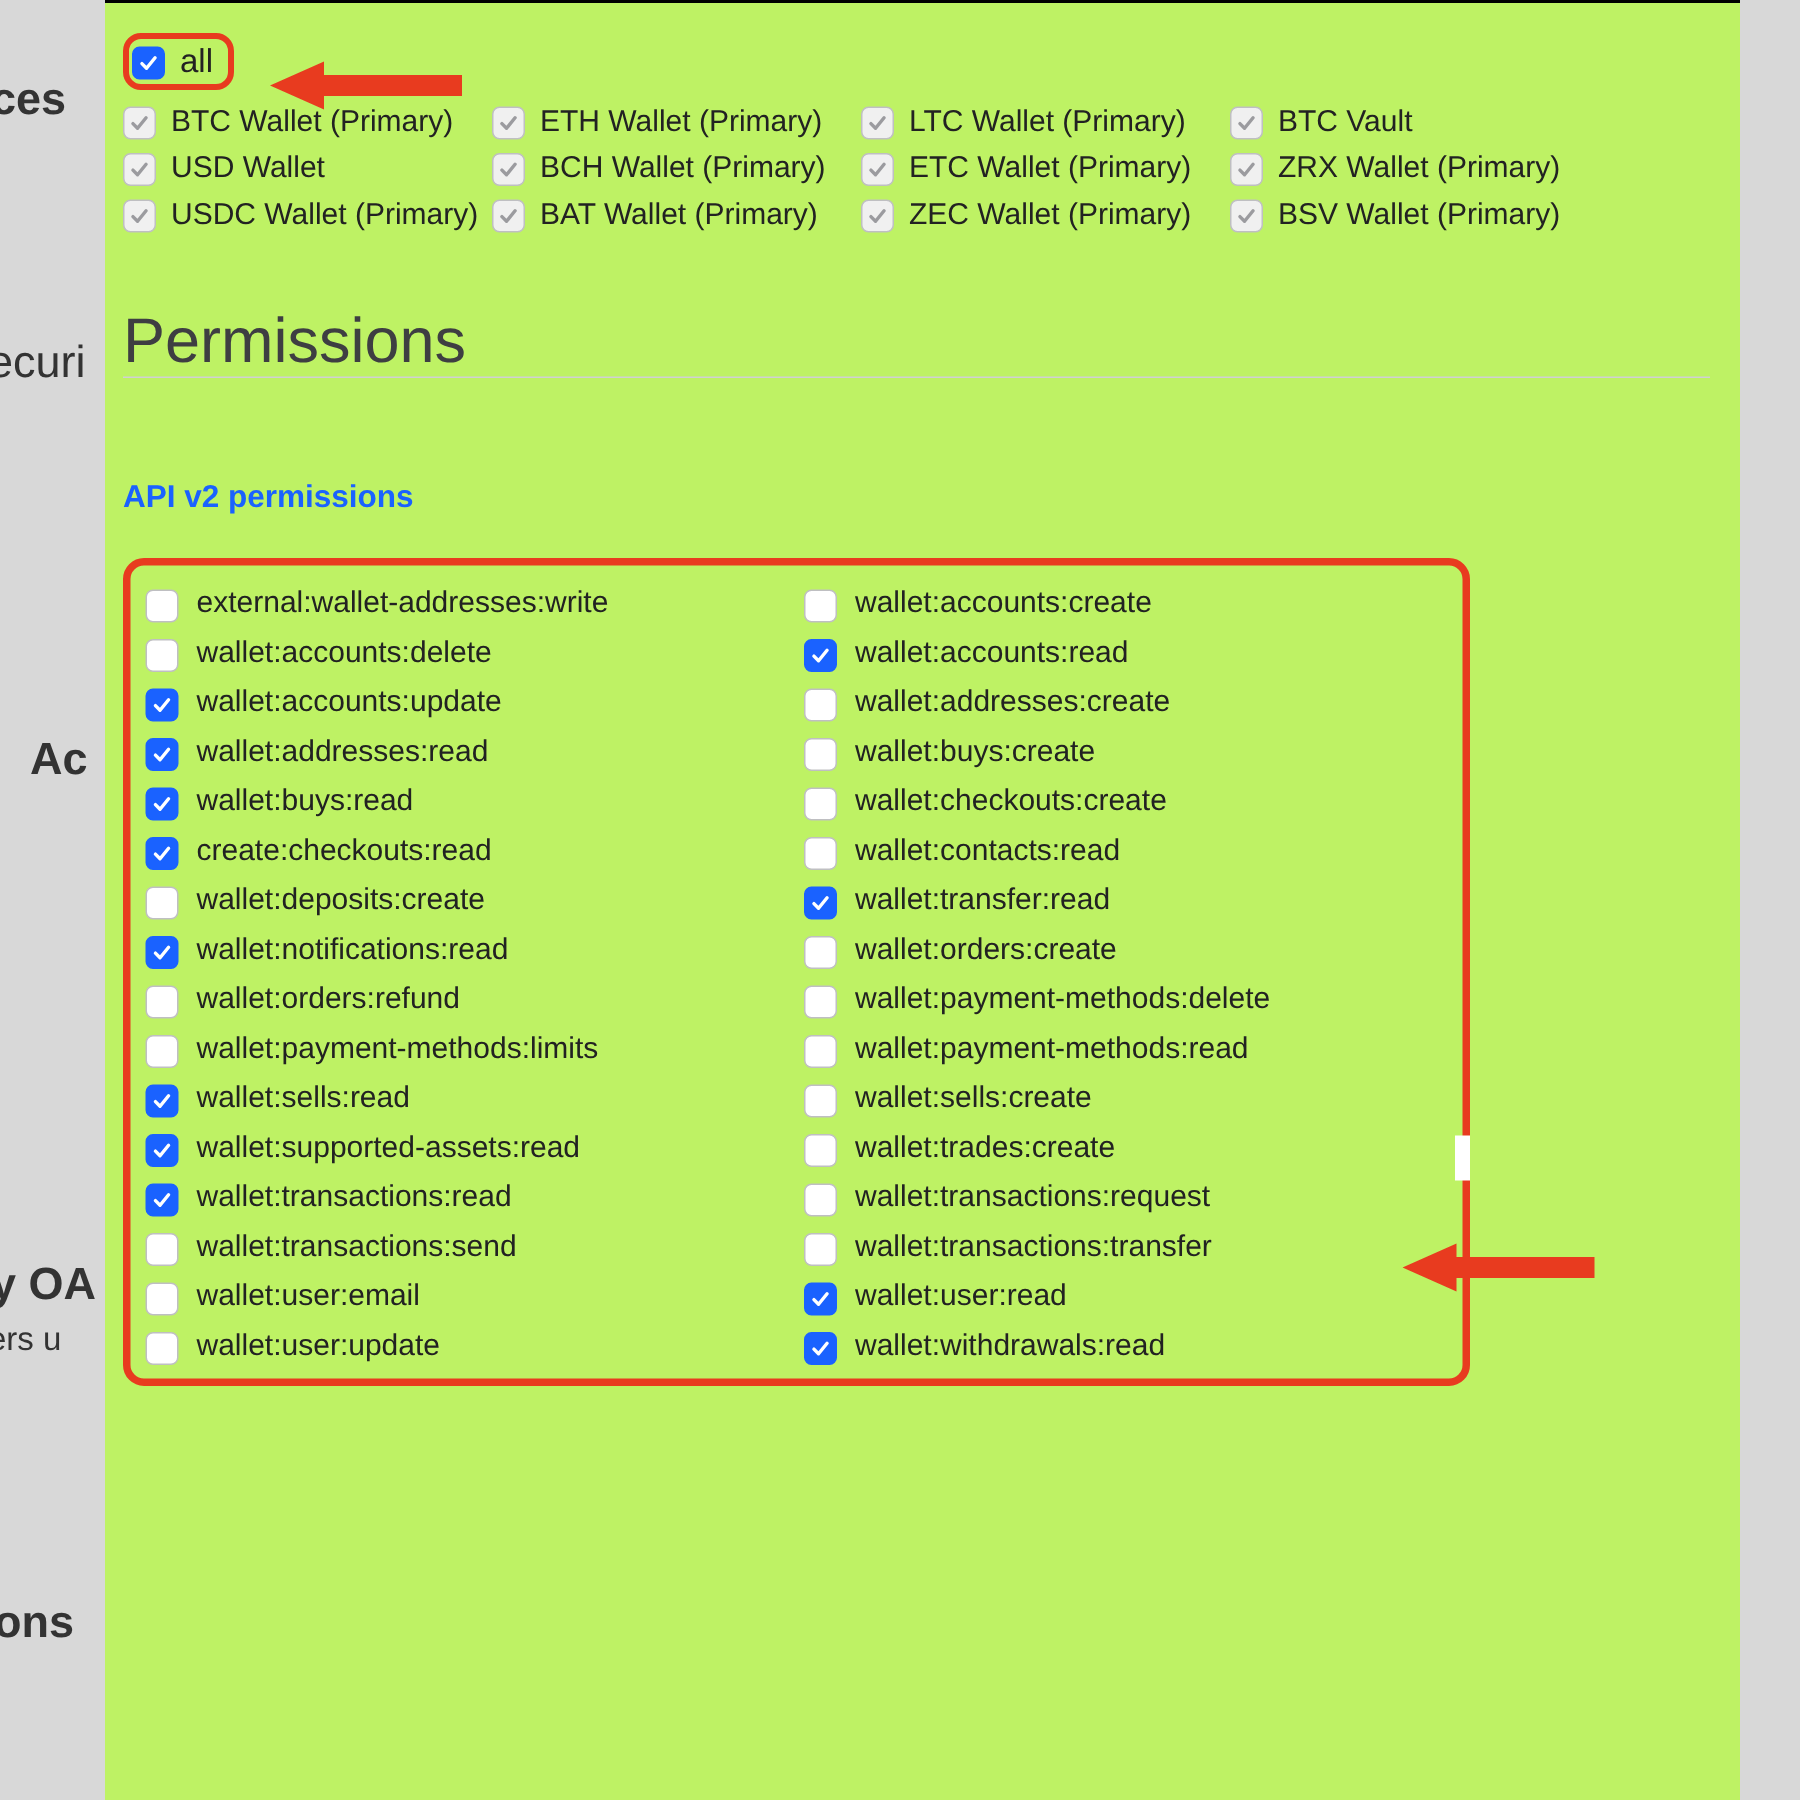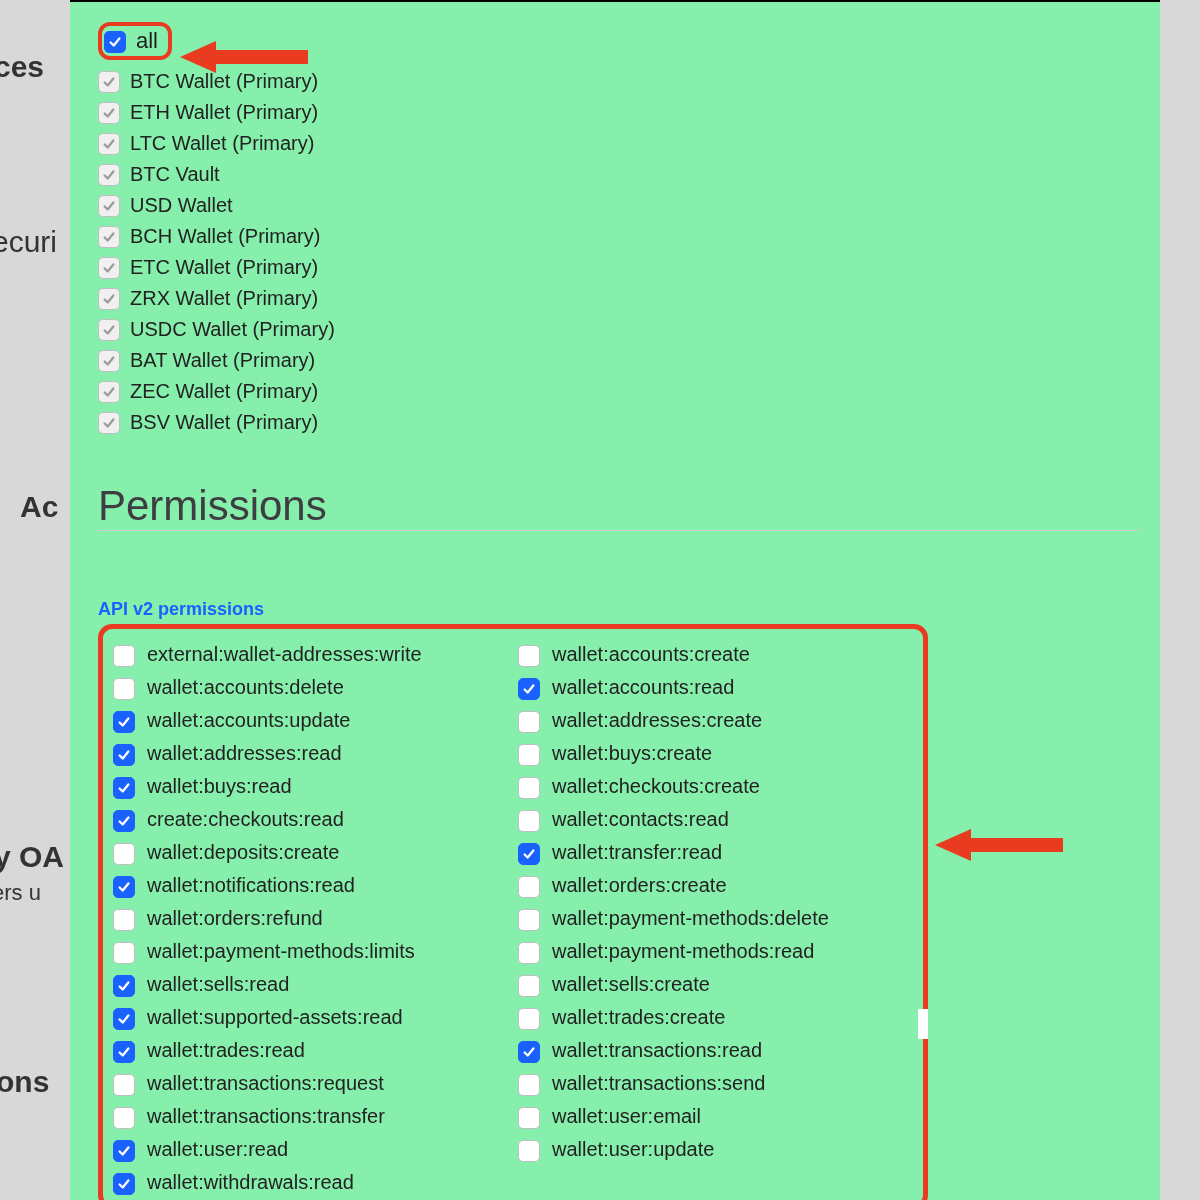--- a/index.html
+++ b/index.html
@@ -16,31 +16,30 @@
     position: absolute;
     color: #333;
     font-size: 30px;
   }
   .modal {
     position: absolute;
     top: 0;
     left: 70px;
     width: 1090px;
     height: 1200px;
-    background: #86efac;
+    background: #bef264;
     border-top: 2px solid #000;
-    padding: 20px 20px 0 28px;
+    padding: 20px 20px 0 12px;
   }
   .wallets-section {
     padding-left: 0;
   }
   .wallet-row {
     display: flex;
     flex-wrap: wrap;
-    flex-direction: column;
   }
   .wallet-item {
     display: inline-flex;
     align-items: flex-start;
     margin-right: 6px;
     margin-bottom: 8px;
     font-size: 20px;
     color: #222;
     min-width: 240px;
   }
@@ -91,30 +90,30 @@
     color: #3e3e42;
     margin-top: 40px;
   }
   .divider {
     border: none;
     border-top: 1px solid #d0d0d4;
     margin-bottom: 40px;
   }
   .api-title {
     color: #1a62ff;
-    font-size: 18px;
+    font-size: 21px;
     font-weight: 700;
-    margin-bottom: 4px;
+    margin-bottom: 28px;
   }
   .perm-box {
     position: relative;
     border: 5px solid #e83b1f;
     border-radius: 14px;
     padding: 14px 10px 10px 10px;
-    width: 830px;
+    width: 898px;
   }
   .perm-box::after {
     content: "";
     position: absolute;
     right: -5px;
     top: 380px;
     width: 10px;
     height: 30px;
     background: #fff;
   }
@@ -397,28 +396,20 @@
           <span class="cb checked-blue">
             <svg class="check" viewBox="0 0 16 16">
               <path d="M3 8.5 L6.5 12 L13 4" stroke-width="2.6" fill="none" stroke-linecap="round" stroke-linejoin="round"></path>
             </svg>
           </span>
           <span>wallet:supported-assets:read</span>
         </div>
         <div class="perm-item">
           <span class="cb"></span>
           <span>wallet:trades:create</span>
-        </div>
-        <div class="perm-item">
-          <span class="cb checked-blue">
-            <svg class="check" viewBox="0 0 16 16">
-              <path d="M3 8.5 L6.5 12 L13 4" stroke-width="2.6" fill="none" stroke-linecap="round" stroke-linejoin="round"></path>
-            </svg>
-          </span>
-          <span>wallet:trades:read</span>
         </div>
         <div class="perm-item">
           <span class="cb checked-blue">
             <svg class="check" viewBox="0 0 16 16">
               <path d="M3 8.5 L6.5 12 L13 4" stroke-width="2.6" fill="none" stroke-linecap="round" stroke-linejoin="round"></path>
             </svg>
           </span>
           <span>wallet:transactions:read</span>
         </div>
         <div class="perm-item">

